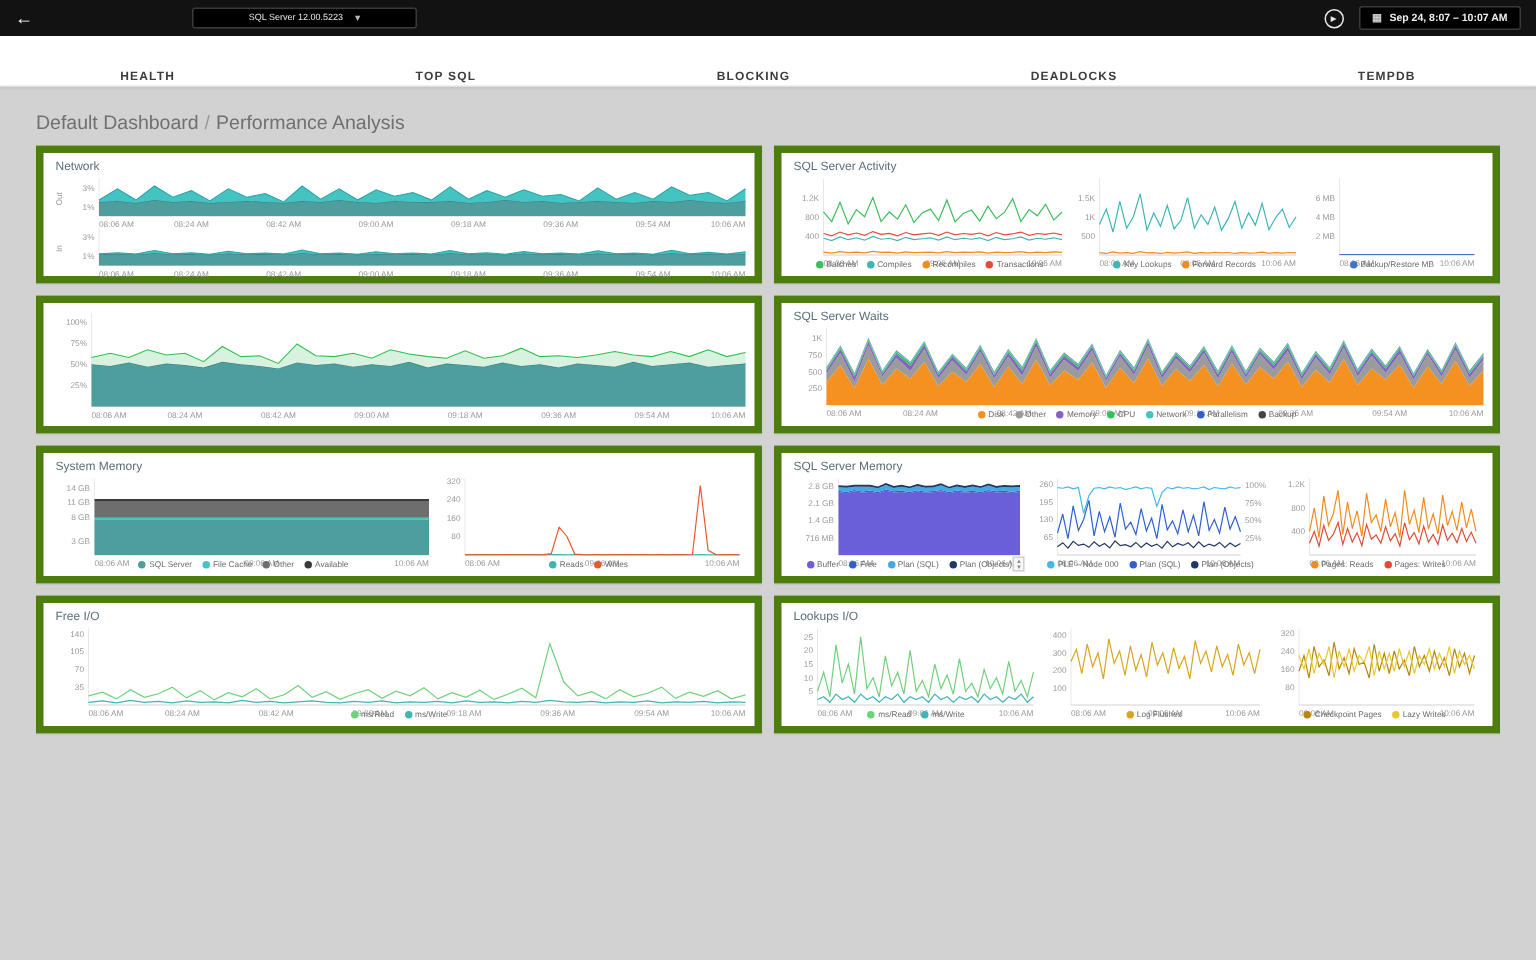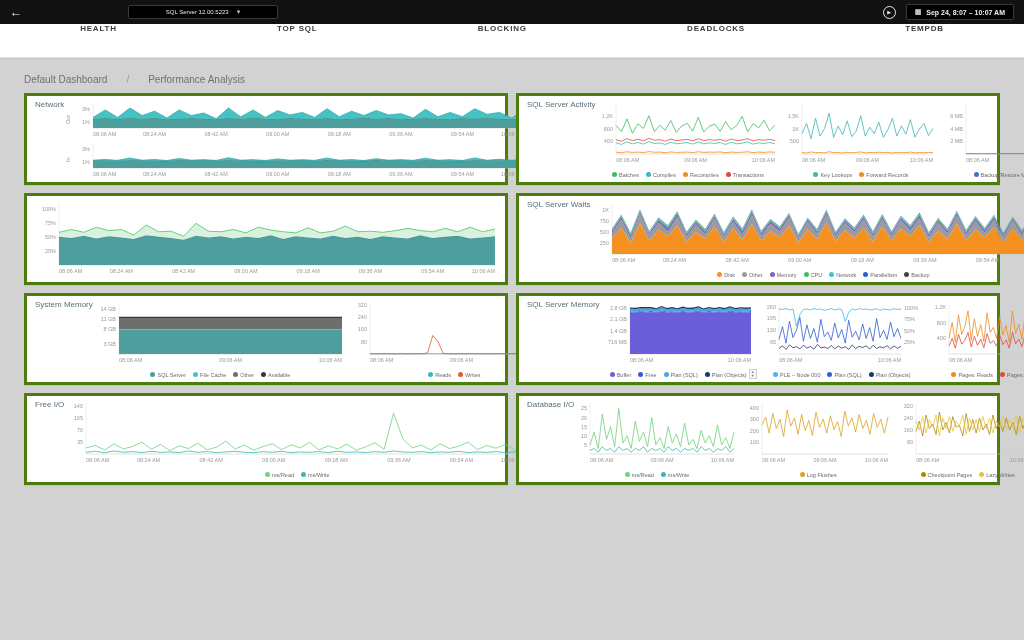--- a/index.html
+++ b/index.html
@@ -8,28 +8,28 @@
   
   .topbar{height:24px;background:#121212;display:flex;align-items:center;color:#fff;padding:0 10px}
   .back{font-size:12px;color:#fff;width:22px;cursor:pointer}
   .server-select{margin-left:96px;background:#000;border:1px solid #3a3a3a;border-radius:2px;color:#e8e8e8;font-size:6px;padding:2px 8px;display:flex;align-items:center;gap:8px;min-width:150px;justify-content:center}
   .server-select .caret{font-size:7px;color:#bbb}
   .tb-right{margin-left:auto;display:flex;align-items:center;gap:10px}
   .play{width:13px;height:13px;border:1px solid #e8e8e8;border-radius:50%;font-size:5px;display:flex;align-items:center;justify-content:center;color:#e8e8e8}
   .daterange{background:#000;border:1px solid #3a3a3a;border-radius:2px;font-size:7px;font-weight:bold;padding:3px 8px;display:flex;gap:5px;align-items:center;color:#f0f0f0}
   .daterange .cal{font-size:7px;color:#ccc}
   
-  .navbar{height:34px;background:#fff;display:flex;justify-content:space-around;align-items:flex-start;border-bottom:1px solid #e0e0e0;box-shadow:0 1px 2px rgba(0,0,0,.08)}
+  .navbar{height:34px;background:#fff;display:flex;justify-content:space-around;align-items:flex-end;border-bottom:1px solid #e0e0e0;box-shadow:0 1px 2px rgba(0,0,0,.08)}
   .tab{font-size:8px;font-weight:bold;letter-spacing:.8px;color:#3c3c3c;display:flex;align-items:center;padding:0 34px;border-bottom:2px solid transparent;cursor:pointer;text-transform:uppercase}
   .tab.active{color:#1878be;border-bottom-color:#1878be}
-  .breadcrumb{padding:16px 24px 8px;font-size:10px;color:#707070;display:flex;gap:19px;align-items:center}
+  .breadcrumb{padding:16px 24px 8px;font-size:13px;color:#707070;display:flex;gap:4px;align-items:center}
   .breadcrumb .sep{color:#9a9a9a}
   
   .grid{display:grid;grid-template-columns:1fr 1fr;gap:8px;padding:0 24px}
-  .panel{background:#fff;border:3px solid #4d7c0f;box-shadow:0 1px 1px rgba(0,0,0,.06);height:92px;padding:4px 8px 2px;display:flex;flex-direction:row;min-width:0}
+  .panel{background:#fff;border:5px solid #4d7c0f;box-shadow:0 1px 1px rgba(0,0,0,.06);height:92px;padding:4px 8px 2px;display:flex;flex-direction:column;min-width:0}
   .panel-title{font-size:8px;color:#5a6e78;margin-bottom:1px;flex:0 0 auto}
   .body-col{flex:1;display:flex;flex-direction:column;min-height:0}
   .charts-row{flex:1;display:flex;min-height:0;gap:2px}
   .subchart{display:flex;flex-direction:column;min-width:0}
   .chart{flex:1;min-height:0;min-width:0}
   .net-row{flex:1;display:flex;min-height:0}
   .rot{writing-mode:vertical-rl;transform:rotate(180deg);font-size:5.5px;color:#9a9a9a;display:flex;align-items:center;justify-content:center;width:7px}
   .legend-row{flex:0 0 11px;position:relative;display:flex;align-items:center}
   .legend{flex:1;display:flex;justify-content:center;align-items:center;gap:7px;font-size:5.5px;color:#6b6b6b;white-space:nowrap;overflow:hidden}
   .legend .li{display:inline-flex;align-items:center;cursor:pointer}
@@ -407,21 +407,21 @@
       <div class="legend-row">
           <div class="legend">
             <span class="li"><span class="dot" style="background: rgb(113, 209, 123);"></span>ms/Read</span>
             <span class="li"><span class="dot" style="background: rgb(63, 181, 181);"></span>ms/Write</span>
           </div>
         </div>
     </div>
   </div>
 
   <div class="panel">
-    <div class="panel-title">Database I/O</div>
+    <div class="panel-title">Lookups I/O</div>
     <div class="charts-row">
       <div class="subchart" style="width:36%">
         <div class="chart"><svg width="166" height="63">
               <line x1="16" y1="54" x2="160" y2="54" stroke="#cccccc" stroke-width="0.6"></line>
               <line x1="16" y1="3" x2="16" y2="54" stroke="#e4e4e4" stroke-width="0.6"></line>
               <text x="13" y="10.464285714285712" text-anchor="end" font-size="5.5" fill="#9a9a9a" font-family="Liberation Sans, sans-serif">25</text>
               <text x="13" y="19.57142857142857" text-anchor="end" font-size="5.5" fill="#9a9a9a" font-family="Liberation Sans, sans-serif">20</text>
               <text x="13" y="28.67857142857143" text-anchor="end" font-size="5.5" fill="#9a9a9a" font-family="Liberation Sans, sans-serif">15</text>
               <text x="13" y="37.785714285714285" text-anchor="end" font-size="5.5" fill="#9a9a9a" font-family="Liberation Sans, sans-serif">10</text>
               <text x="13" y="46.89285714285714" text-anchor="end" font-size="5.5" fill="#9a9a9a" font-family="Liberation Sans, sans-serif">5</text>

